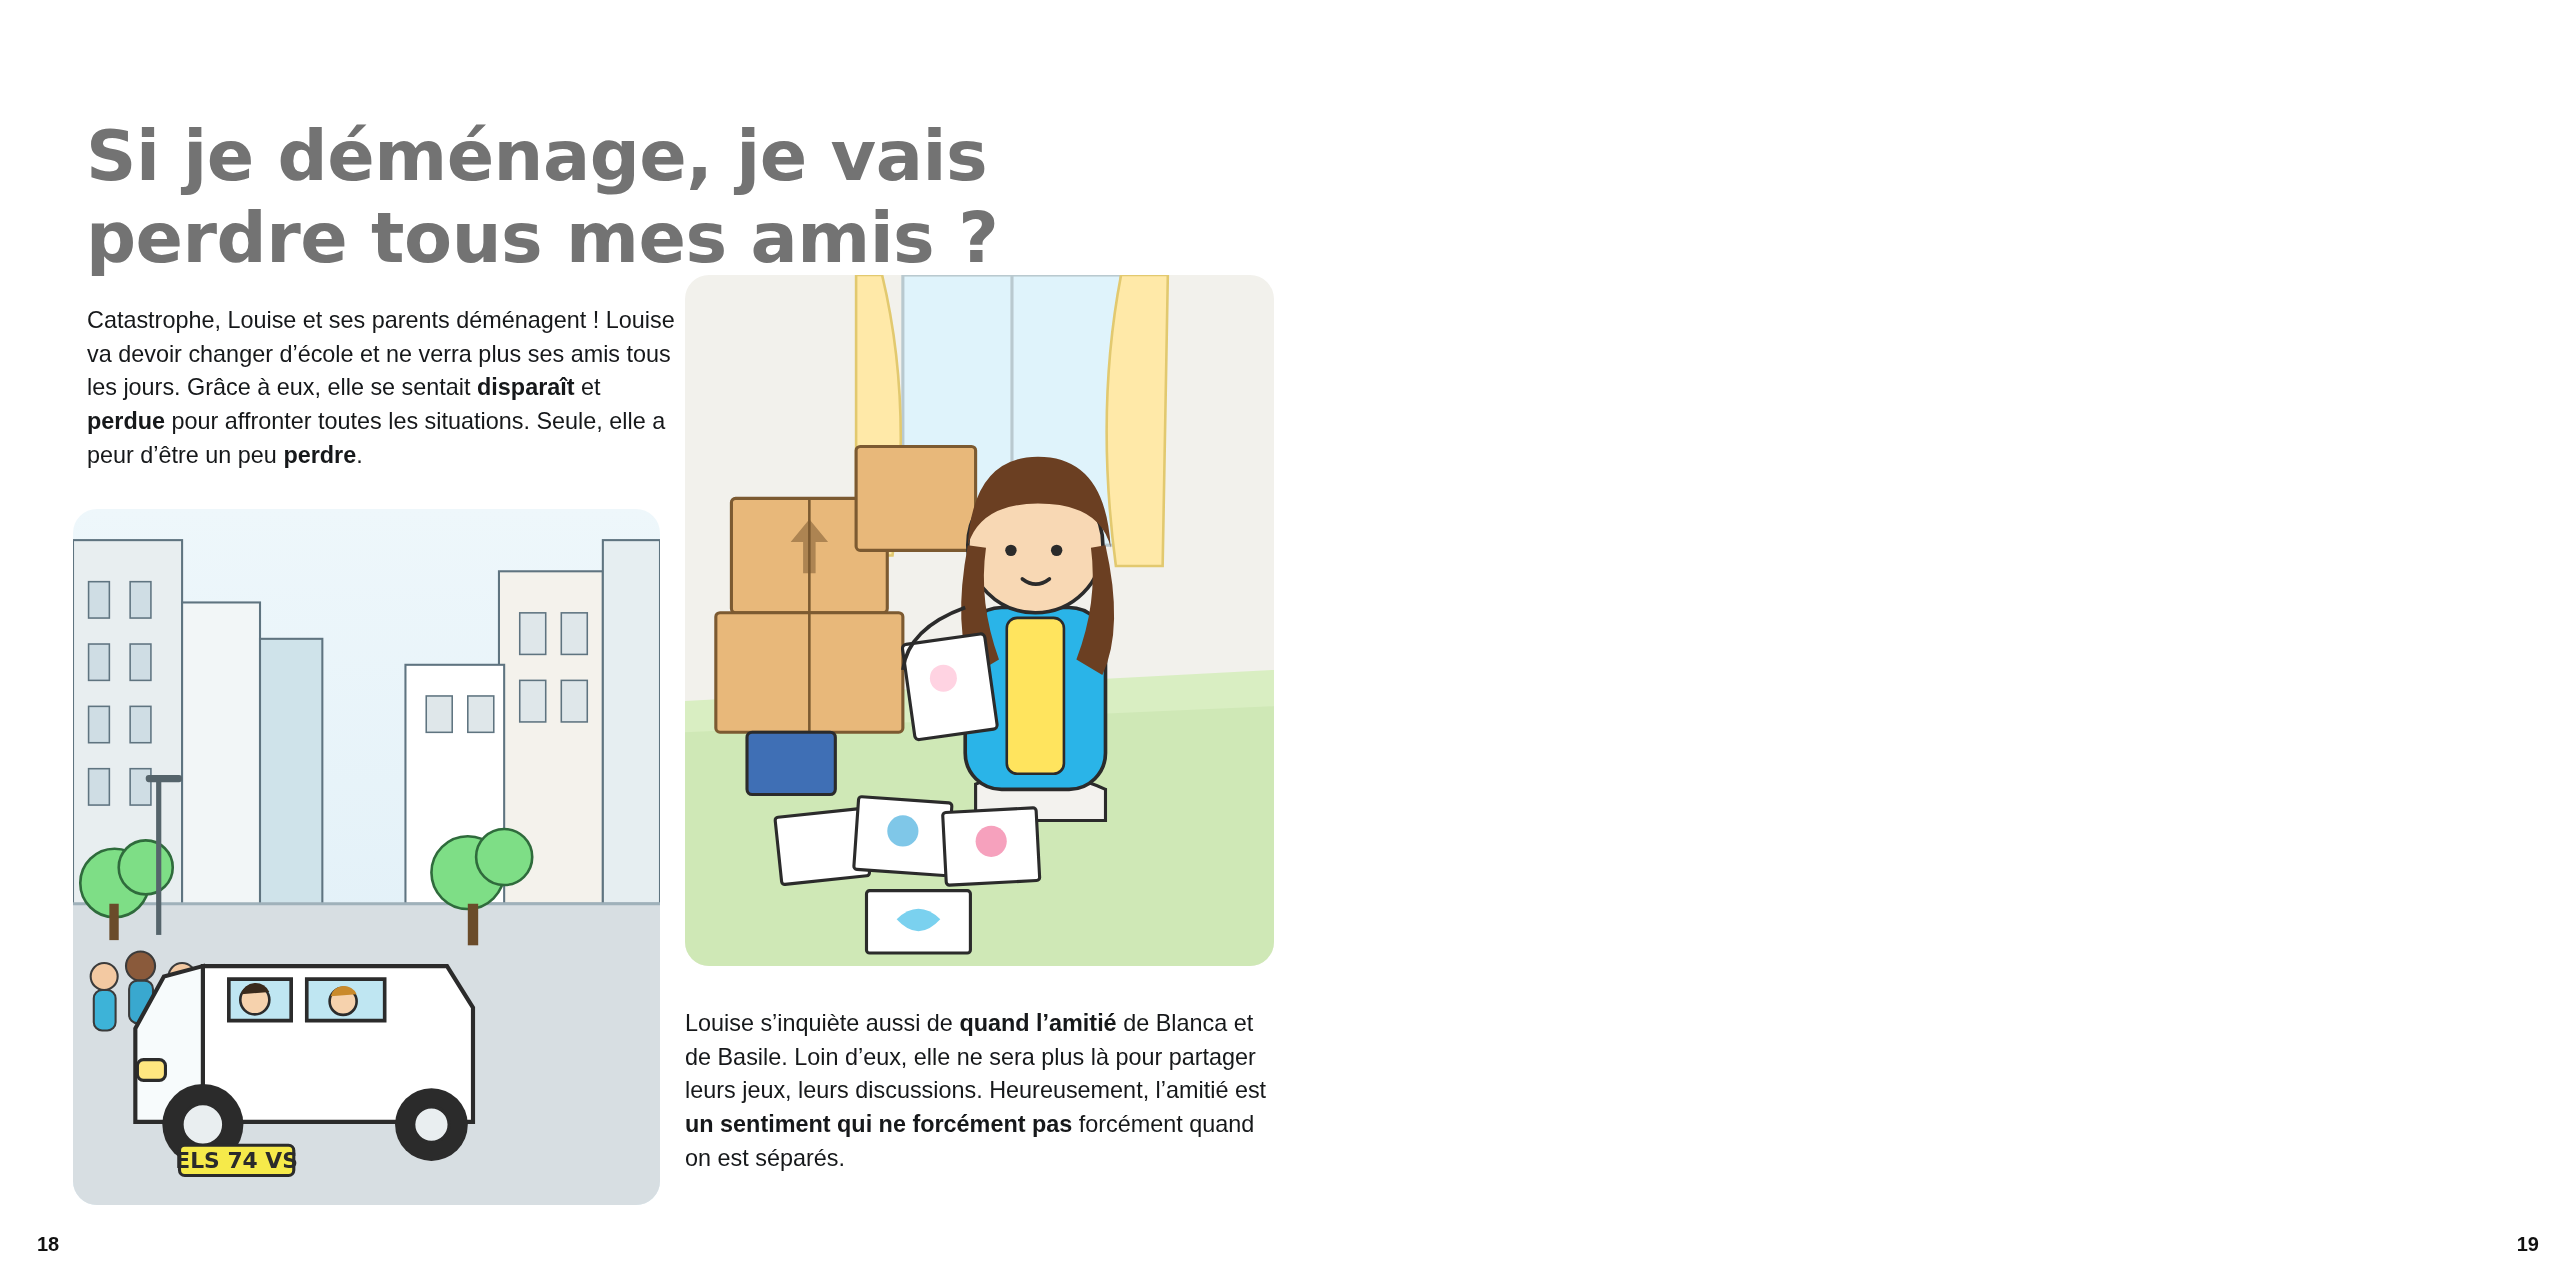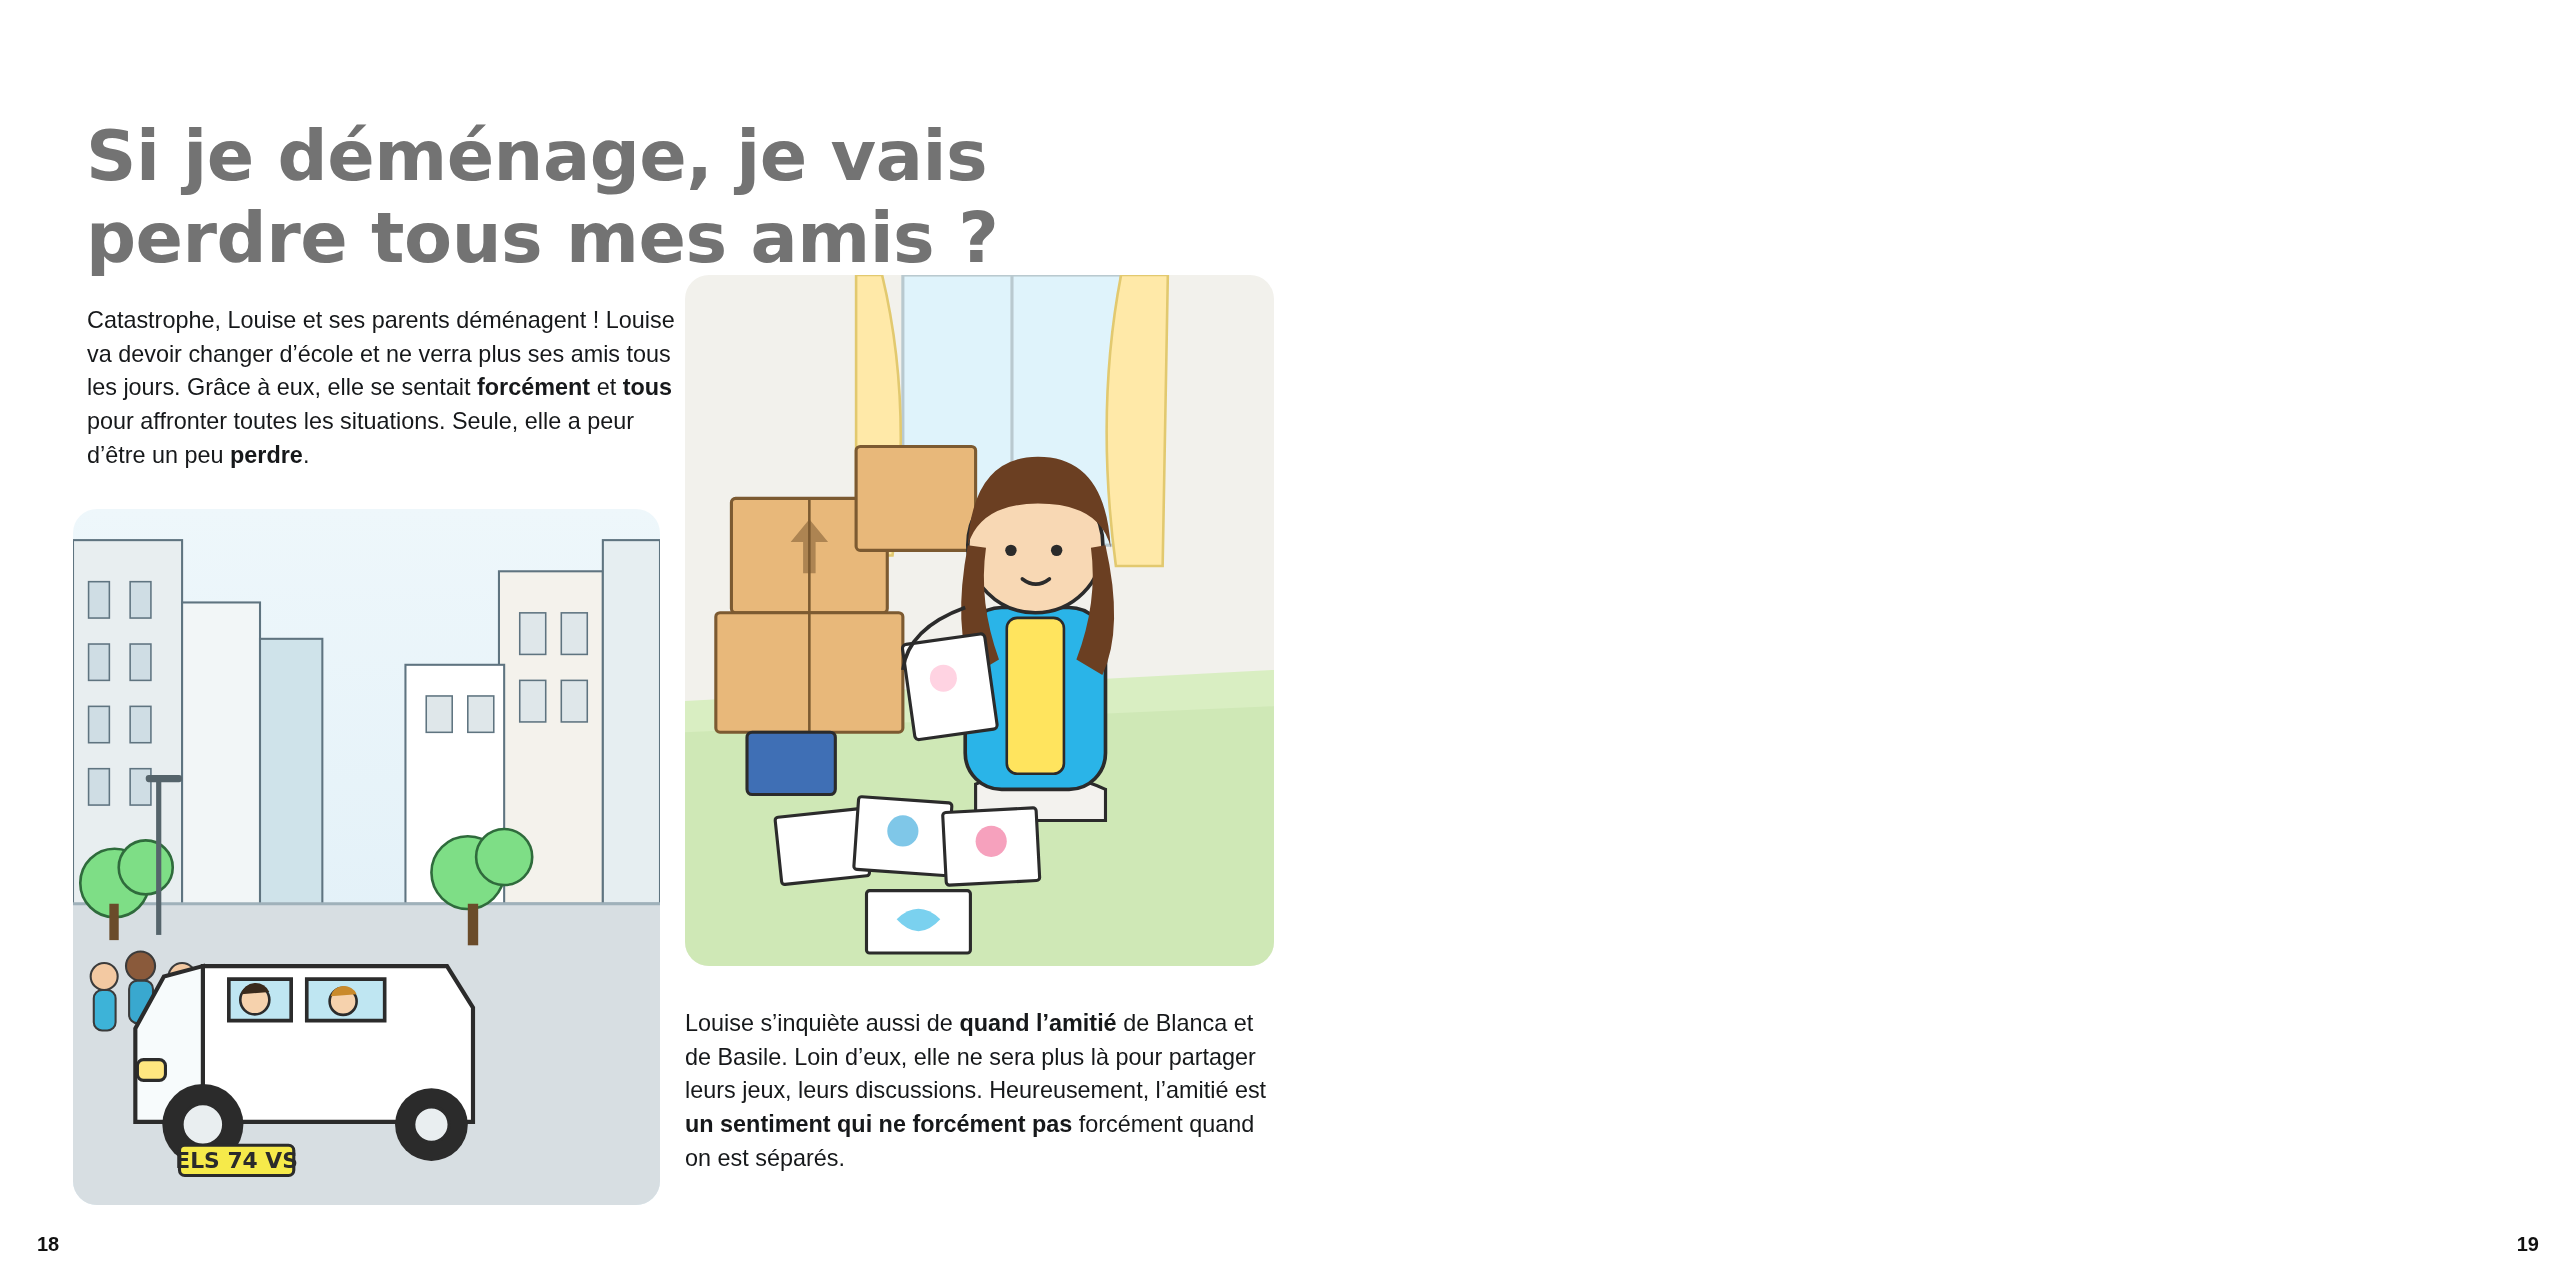--- a/index.html
+++ b/index.html
@@ -80,21 +80,21 @@
 </style>
 </head>
 <body>
 
 <div class="spread">
 
   <section class="page page-left">
 
     <h1 class="title">Si je déménage, je vais perdre tous mes amis ?</h1>
 
-    <div class="text-block" id="intro-text">Catastrophe, Louise et ses parents déménagent ! Louise va devoir changer d’école et ne verra plus ses amis tous les jours. Grâce à eux, elle se sentait <b>forcément</b> et <b>tous</b> pour affronter toutes les situations. Seule, elle a peur d’être un peu <b>perdre</b>.</div>
+    <div class="text-block" id="intro-text">Catastrophe, Louise et ses parents déménagent ! Louise va devoir changer d’école et ne verra plus ses amis tous les jours. Grâce à eux, elle se sentait <b>disparaît</b> et <b>perdue</b> pour affronter toutes les situations. Seule, elle a peur d’être un peu <b>perdre</b>.</div>
 
     <div class="illus" id="illus-moving-van">
       <svg viewBox="0 0 1130 1340" preserveAspectRatio="xMidYMid slice" aria-hidden="true">
         <defs>
           <linearGradient id="skyL" x1="0" y1="0" x2="0" y2="1">
             <stop offset="0%" stop-color="#eef7fb"></stop>
               <stop offset="100%" stop-color="#dcedf6"></stop>
           </linearGradient>
         </defs>
         <rect width="1130" height="1340" fill="url(#skyL)"></rect>

